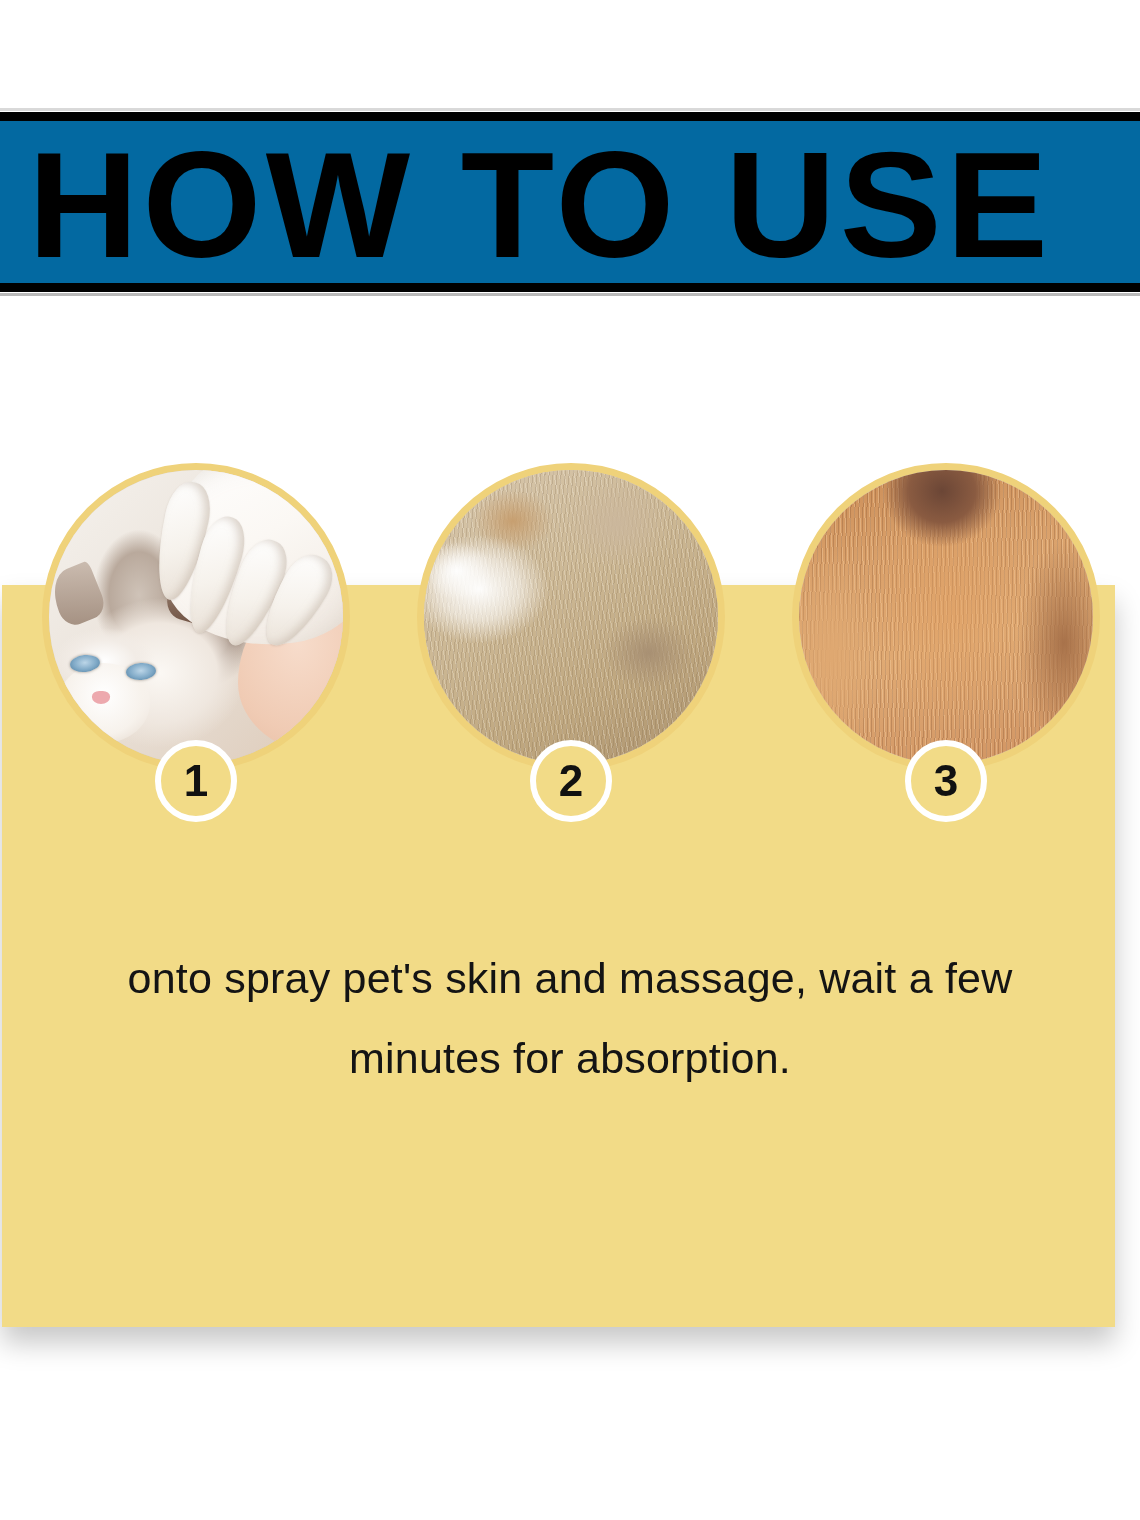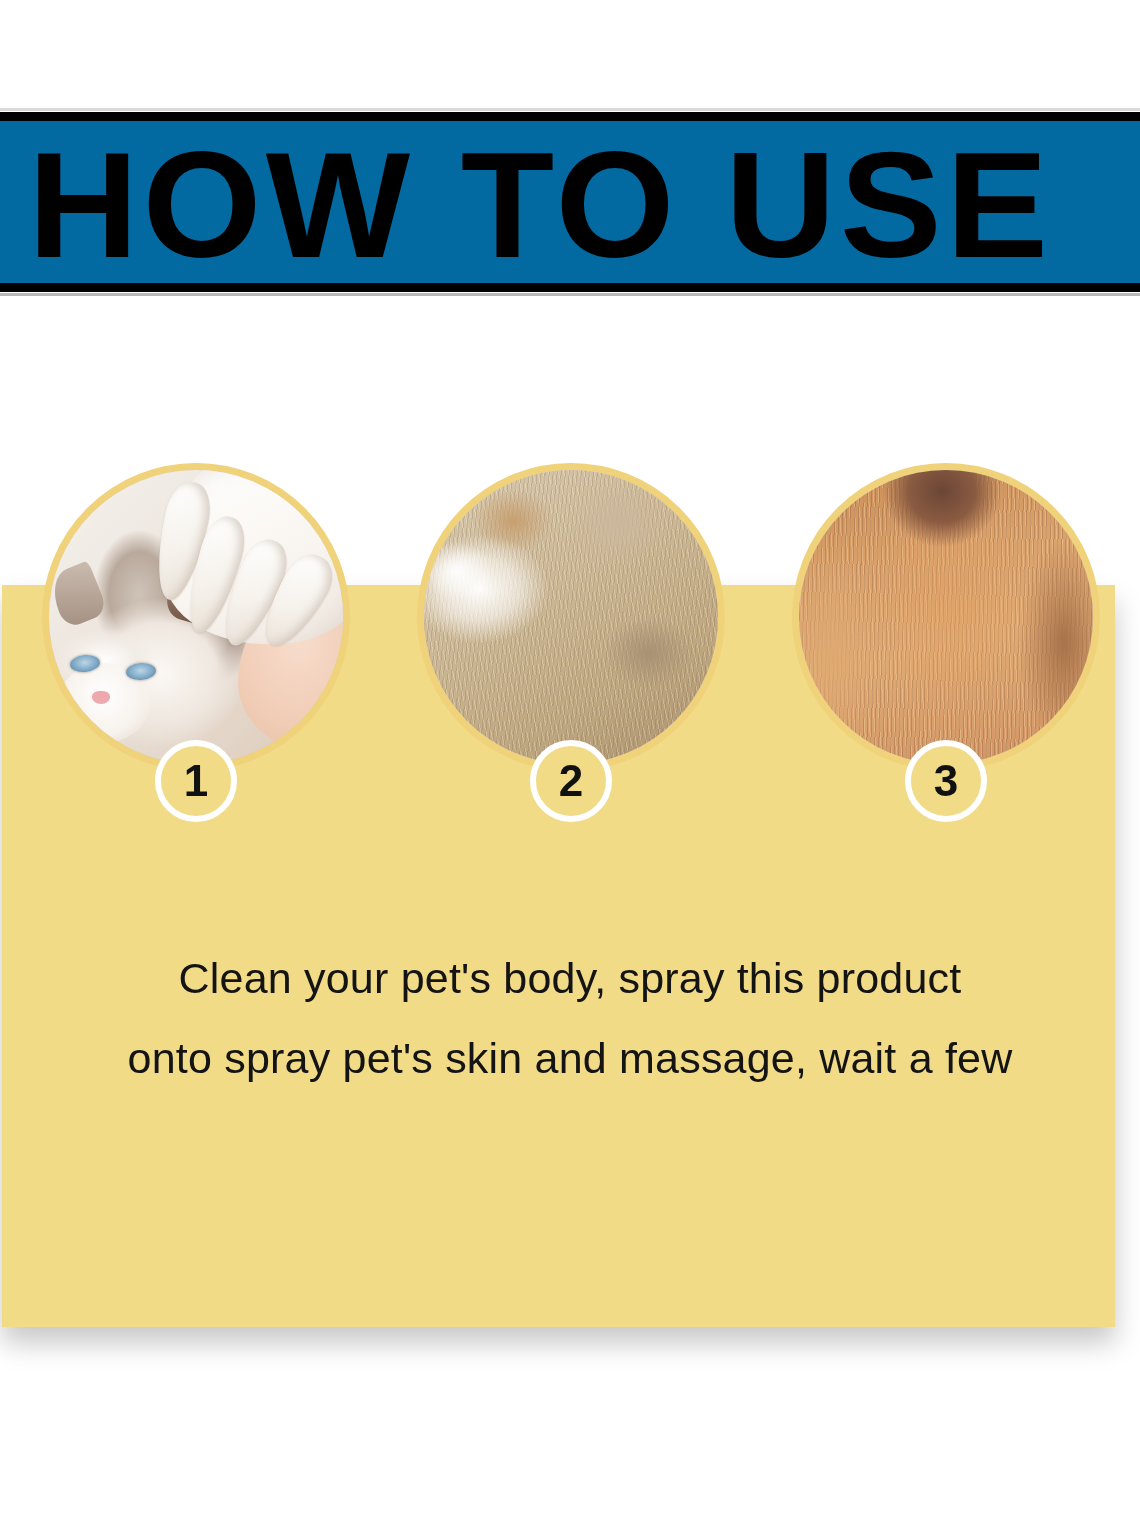--- a/index.html
+++ b/index.html
@@ -327,17 +327,17 @@
     <div class="step step-3">
       <div class="step-photo">
         <div class="img photo-fur3"></div>
       </div>
       <div class="step-badge">3</div>
     </div>
 
   </div>
 
   <div class="body-copy">
-    <span class="line">Clean your pet's body, spray this product</span>
     <span class="line">onto spray pet's skin and massage, wait a few</span>
+    <span class="line">minutes for absorption.</span>
   </div>
 
 </div>
 
 </body></html>

